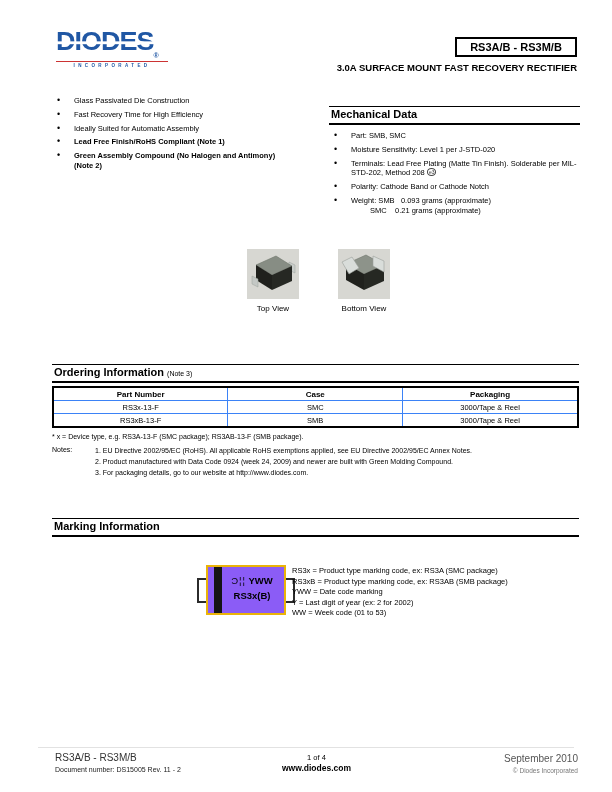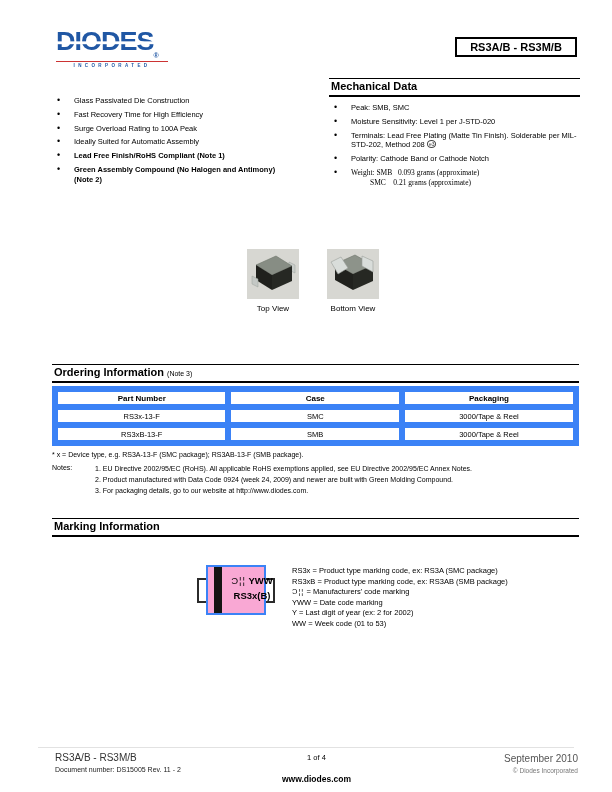--- a/index.html
+++ b/index.html
@@ -22,102 +22,102 @@
   .green-fineprint { margin:1px auto 0; width:44px; border-top:1px dotted #9aa; height:1px; }
   .part-box { position:absolute; left:455px; top:37px; width:122px; height:20px; border:2px solid #000;
     display:flex; align-items:center; justify-content:center; font-size:11px; font-weight:bold; }
   .subtitle { position:absolute; top:62px; right:35px; font-size:9.5px; font-weight:bold; }
   
   .sec-hdr { border-top:1px solid #000; border-bottom:2px solid #000;
     font-size:11px; font-weight:bold; padding:1px 0 3px 2px; }
   .sec-note { font-size:7px; font-weight:normal; }
   
   .features { position:absolute; left:52px; top:90px; width:257px; }
-  .mechdata { position:absolute; left:329px; top:78px; width:251px; }
+  .mechdata { position:absolute; left:329px; top:106px; width:251px; }
   .blist { list-style:none; margin-top:6px; font-size:7.5px; }
   .blist li { position:relative; padding-left:22px; margin-bottom:4px; line-height:1.3; }
   .blist li::before { content:"\2022"; position:absolute; left:5px; top:-1px; font-size:9px; }
   .bold { font-weight:bold; }
-  .pre { white-space:pre-wrap;font-family:Liberation Serif, serif; }
+  .pre { white-space:pre-wrap; }
   .weight2 { margin-left:19px; }
   .e3-badge { display:inline-block; border:1px solid #444; border-radius:50%;
     font-size:5px; line-height:6px; padding:0 1px; color:#333; vertical-align:1px; }
   
-  .pkg-wrap { position:absolute; left:247px; top:249px; display:flex; gap:28px; }
+  .pkg-wrap { position:absolute; left:247px; top:249px; display:flex; gap:39px; }
   .pkg { text-align:center; }
   .pkg-img { width:52px; height:50px; background:#d7d7d2; display:block; }
   .pkg-cap { font-size:8px; margin-top:5px; }
   
   .ordering { position:absolute; left:52px; top:364px; width:527px; }
   .ord-table { width:100%; border-collapse:collapse; margin-top:3px; border:2px solid #000;
     font-size:7.5px; }
-  .ord-table th, .ord-table td { border:6px solid #3b82f6; text-align:center; padding:1.5px 2px; }
+  .ord-table th, .ord-table td { border:1px solid #3b82f6; text-align:center; padding:1.5px 2px; }
   .ord-table th { font-size:8px; }
   .footnote { margin-top:5px; font-size:7px; }
   .notes-row { display:flex; margin-top:6px; font-size:7px; }
   .notes-label { width:43px; flex:none; }
   .notes-list div { margin-bottom:1.5px; line-height:1.35; }
   
   .marking-hdr { position:absolute; left:52px; top:518px; width:527px; }
   .mark-diagram { position:absolute; left:206px; top:565px; }
-  .mark-pkg { position:relative; width:60px; height:50px; border:2px solid #3b82f6; background:#f9a8d4; }
+  .mark-pkg { position:relative; width:80px; height:50px; border:2px solid #eab308; background:#8b5cf6; }
   .mark-band { position:absolute; left:6px; top:0; width:8px; height:100%; background:#141414; }
   .mark-lead { position:absolute; width:9px; height:25px; top:11px; border:2px solid #2b2b2b; background:#fff; }
   .mark-lead.l { left:-11px; border-right:none; }
   .mark-lead.r { right:-11px; border-left:none; }
   .mark-text { position:absolute; left:16px; top:7px; width:56px; text-align:center;
     font-size:9.5px; font-weight:bold; line-height:1.55; }
   .mfr-mark { font-weight:normal; letter-spacing:1px; }
   .mark-legend { position:absolute; left:292px; top:566px; font-size:7.5px; line-height:1.4; }
   
   .footer-line { position:absolute; left:38px; right:38px; top:747px; border-top:1px solid #e2e2e2; }
   .footer { position:absolute; left:55px; right:34px; top:752px; height:30px; }
   .f-left { position:absolute; left:0; top:0; }
   .f-left-title { font-size:10px; color:#333; }
   .f-left-doc { font-size:7px; color:#222; margin-top:3px; }
   .f-center { position:absolute; left:0; right:0; top:1px; text-align:center; }
   .f-page { font-size:7.5px; }
-  .f-url { font-size:8.5px; font-weight:bold; margin-top:12px; }
+  .f-url { font-size:8.5px; font-weight:bold; margin-top:1px; }
   .f-right { position:absolute; right:0; top:1px; text-align:right; }
   .f-date { font-size:10px; color:#555; }
   .f-copy { font-size:6.5px; color:#777; margin-top:3px; }
 </style>
 </head>
 <body>
 
 <div class="page">
 
   <div class="logo-block">
     <div class="logo-text"><span>DIODES</span><span class="logo-reg">®</span>
       <div class="logo-stripe"></div>
     </div>
     <div class="logo-sub">INCORPORATED</div>
   </div>
 
 
   <div class="part-box">RS3A/B - RS3M/B</div>
+  <div class="subtitle">3.0A SURFACE MOUNT FAST RECOVERY RECTIFIER</div>
 
   <div class="features">
     <ul class="blist">
       <li>Glass Passivated Die Construction</li>
       <li>Fast Recovery Time for High Efficiency</li>
-      <li>Surge Overload Rating to 100A Peak</li>
       <li>Ideally Suited for Automatic Assembly</li>
       <li class="bold">Lead Free Finish/RoHS Compliant (Note 1)</li>
       <li class="bold">
         <span>Green Assembly Compound (No Halogen and Antimony)</span>
         <div>(Note 2)</div>
       </li>
     </ul>
   </div>
 
   <div class="mechdata">
     <div class="sec-hdr">Mechanical Data</div>
     <ul class="blist">
-      <li>Peak: SMB, SMC</li>
+      <li>Part: SMB, SMC</li>
       <li>Moisture Sensitivity: Level 1 per J-STD-020</li>
       <li>
         <span>Terminals: Lead Free Plating (Matte Tin Finish). Solderable per MIL-STD-202, Method 208</span>
         <span class="e3-badge">e3</span>
       </li>
       <li>Polarity: Cathode Band or Cathode Notch</li>
       <li>
         <span class="pre">Weight: SMB   0.093 grams (approximate)</span>
         <div class="weight2 pre">SMC    0.21 grams (approximate)</div>
       </li>
@@ -198,21 +198,20 @@
       <div class="mark-text">
         <div><span class="mfr-mark">Ɔ¦¦</span> <span>YWW</span></div>
         <div>RS3x(B)</div>
       </div>
     </div>
   </div>
 
   <div class="mark-legend">
     <div>RS3x = Product type marking code, ex: RS3A (SMC package)</div>
     <div>RS3xB = Product type marking code, ex: RS3AB (SMB package)</div>
-    <div><span class="mfr-mark">Ɔ¦¦</span> <span>= Manufacturers' code marking</span></div>
     <div>YWW = Date code marking</div>
     <div>Y = Last digit of year (ex: 2 for 2002)</div>
     <div>WW = Week code (01 to 53)</div>
   </div>
 
   <div class="footer-line"></div>
   <div class="footer">
     <div class="f-left">
       <div class="f-left-title">RS3A/B - RS3M/B</div>
       <div class="f-left-doc">Document number: DS15005 Rev. 11 - 2</div>

